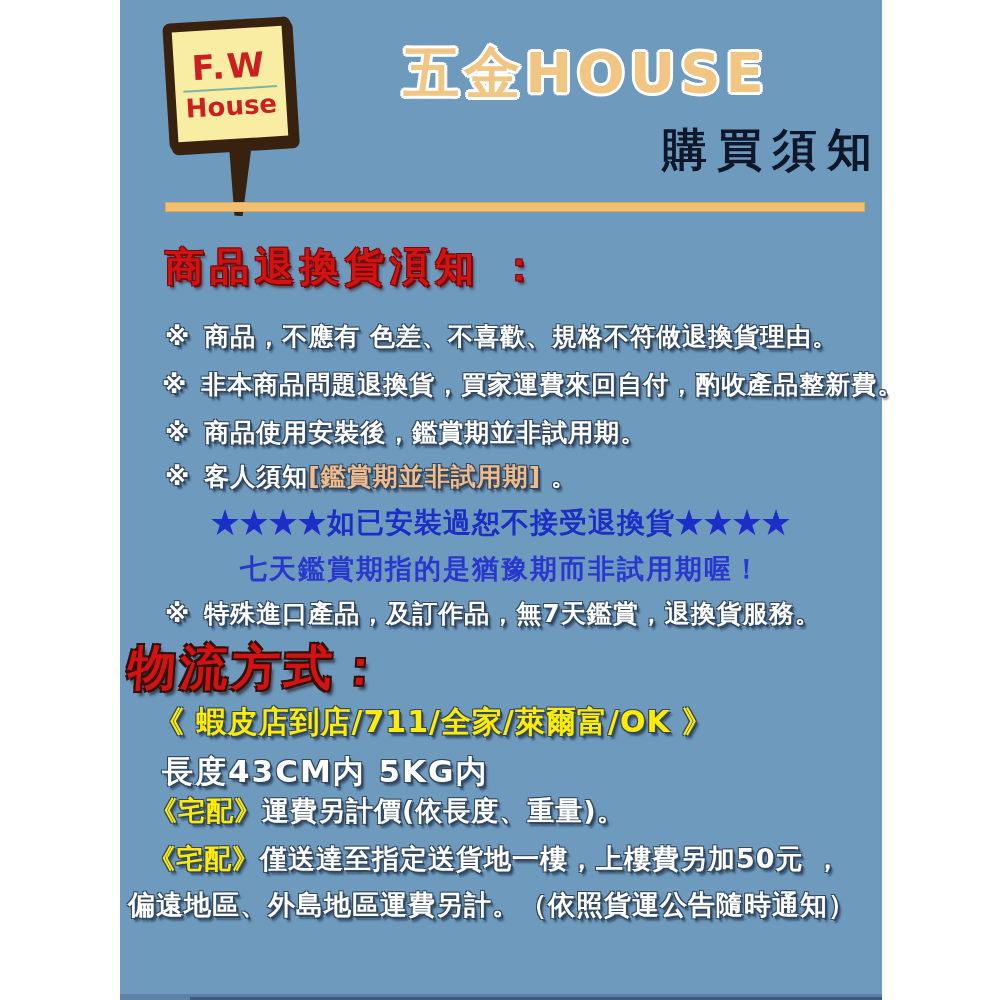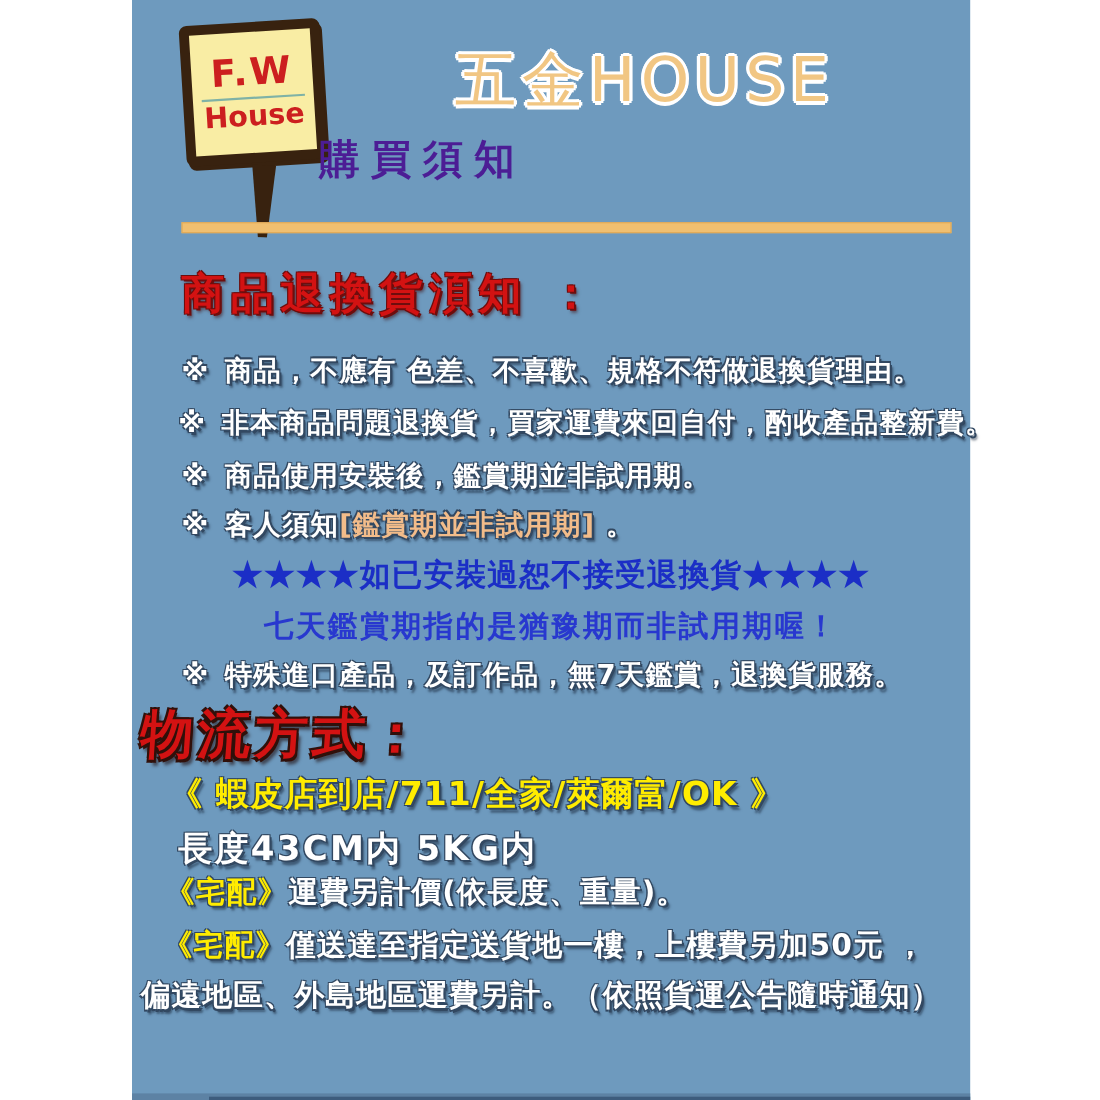--- a/index.html
+++ b/index.html
@@ -20,25 +20,25 @@
            box-shadow:2px 4px 0 #38220f; }
   .board .fw { color:#cc1f1f; font-size:34px; font-weight:bold; letter-spacing:2px; line-height:1; }
   .board-rule { width:86%; height:2px; background:#7fb2a6; margin:5px 0 3px 0; }
   .board .house { color:#cc1f1f; font-size:26px; font-weight:bold; line-height:1; }
   .handle { position:absolute; left:64px; top:138px; width:34px; height:66px;
             background:#38220f; transform:rotate(2deg);
             clip-path:polygon(18% 0, 82% 0, 64% 100%, 40% 100%); }
 
   
   .title { position:absolute; left:170px; right:0; top:36px; text-align:center;
-           font-size:56px; font-weight:normal; letter-spacing:5px; color:#f1c683;
+           font-size:56px; font-weight:bold; letter-spacing:5px; color:#f1c683;
            text-shadow:-2px -2px 0 #fff, 2px -2px 0 #fff, -2px 2px 0 #fff, 2px 2px 0 #fff,
                         0 -3px 0 #fff, 0 3px 0 #fff, -3px 0 0 #fff, 3px 0 0 #fff; }
-  .subtitle { position:absolute; left:170px; right:0; top:120px; text-align:left;
-              font-size:37px; font-weight:bold; letter-spacing:10px; color:#4c1d95; }
+  .subtitle { position:absolute; left:170px; right:0; top:120px; text-align:right;
+              font-size:45px; font-weight:bold; letter-spacing:10px; color:#0f172a; }
 
   .divider { position:absolute; left:45px; top:202px; width:700px; height:10px;
              background:#f0bf70; border:1px solid #e0a956; }
 
   
   .red-heading { position:absolute; color:#d31212; font-weight:bold;
                  text-shadow:2px 2px 0 #6e0d0d, -1px -1px 0 #6e0d0d,
                              1px -1px 0 #6e0d0d, -1px 1px 0 #6e0d0d, 3px 4px 3px rgba(60,10,10,.55); }
   .heading-return { left:45px; top:240px; font-size:39px; letter-spacing:6px; }
   .heading-logistics { left:8px; top:636px; font-size:48px; letter-spacing:4px;

